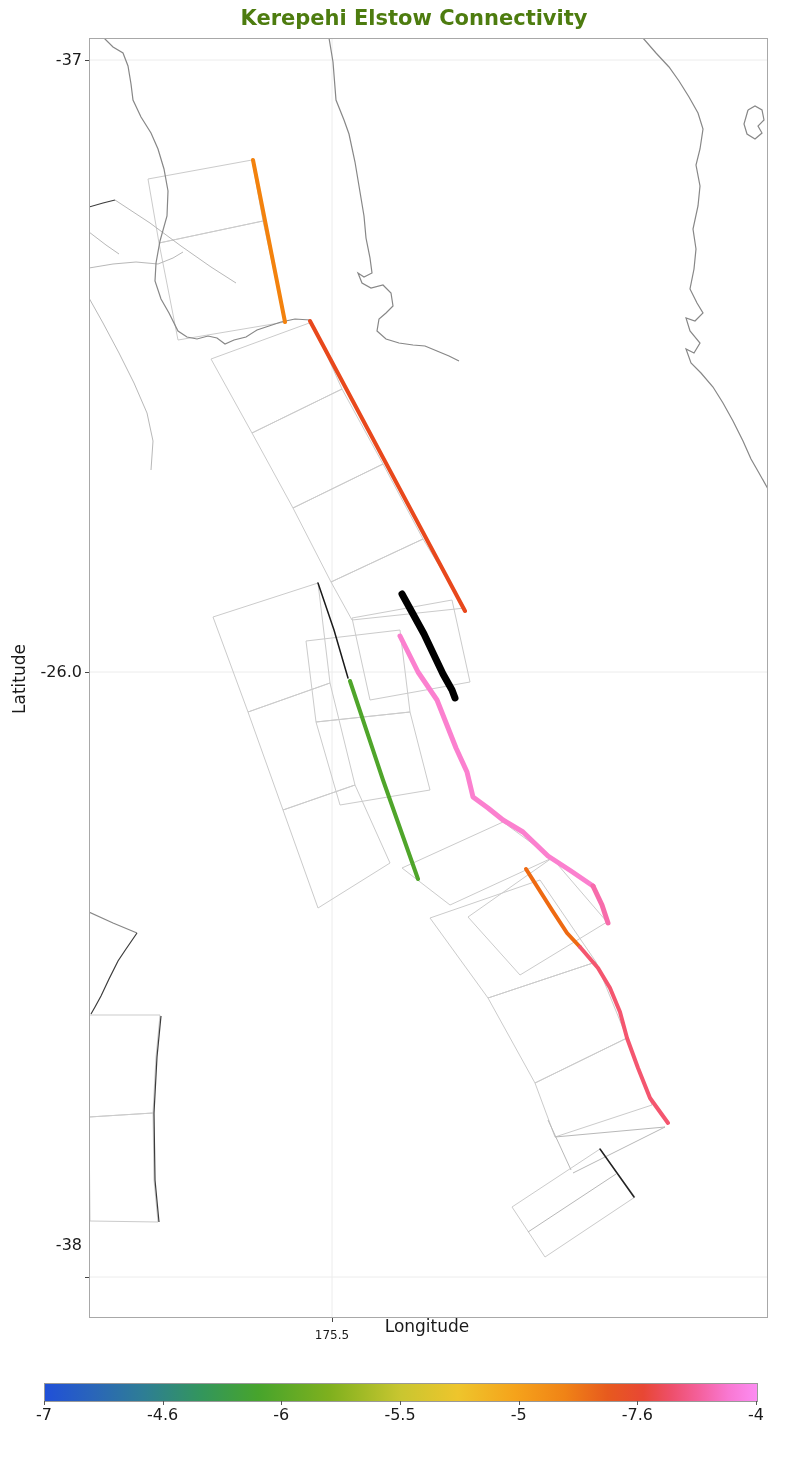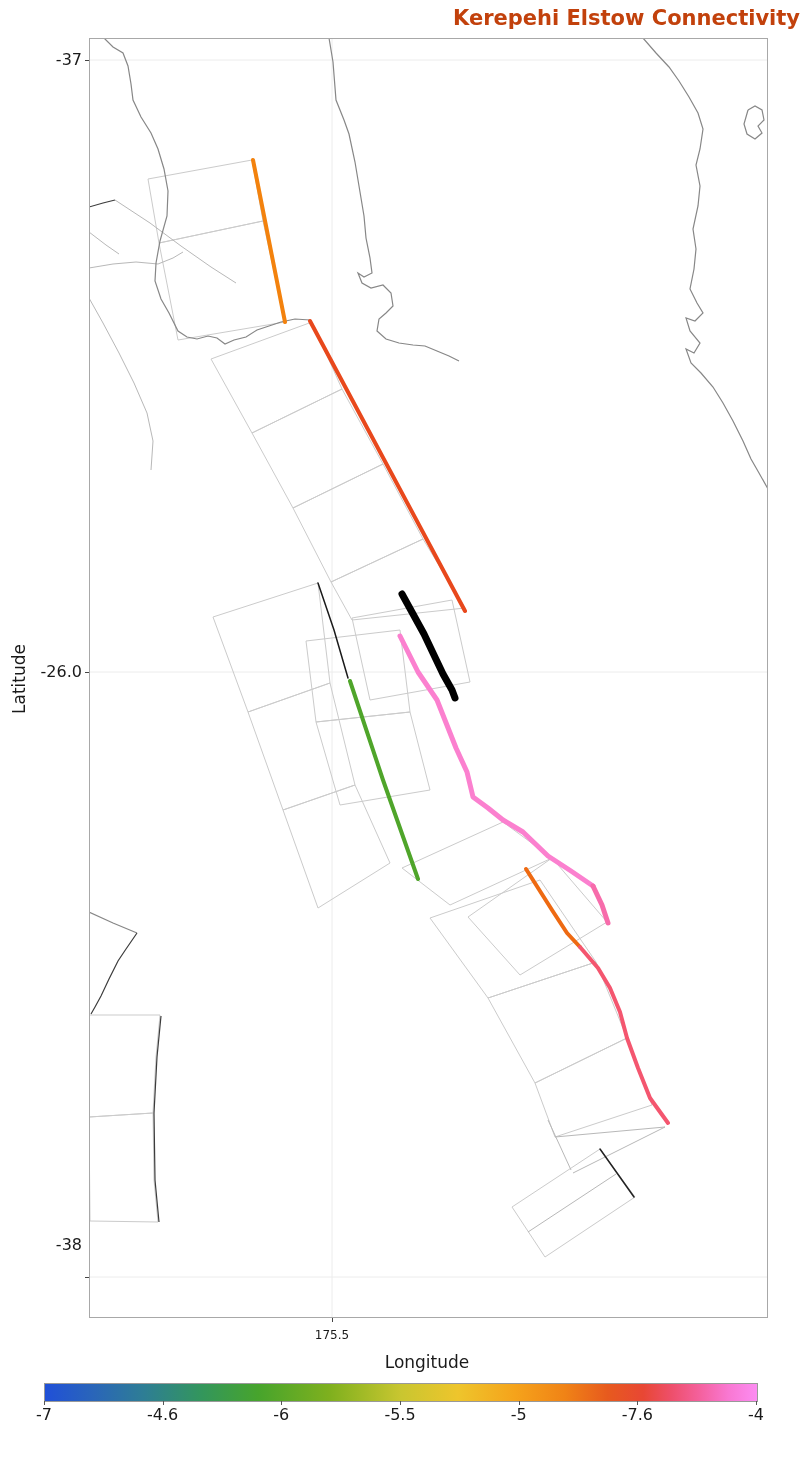--- a/index.html
+++ b/index.html
@@ -1,25 +1,25 @@
 <!DOCTYPE html>
 <html><head>
 <meta charset="utf-8">
 <style>
   html,body{margin:0;padding:0;background:#fff;}
   #fig{position:relative;width:800px;height:1465px;background:#fff;overflow:hidden;
        font-family:"DejaVu Sans", sans-serif;color:#1a1a1a;}
-  .title{position:absolute;top:6px;left:28px;width:772px;text-align:right;
-         font-size:21px;font-weight:bold;color:#c2410c;}
+  .title{position:absolute;top:6px;left:28px;width:772px;text-align:center;
+         font-size:21px;font-weight:bold;color:#4d7c0f;}
   #map-svg{position:absolute;left:89px;top:38px;}
   .ytick{position:absolute;left:20px;width:62px;text-align:right;font-size:16px;line-height:18px;}
   .xtick{position:absolute;left:292px;width:80px;text-align:center;font-size:12px;line-height:18px;}
   .ylab{position:absolute;left:-31px;top:669px;width:100px;text-align:center;
         font-size:17px;transform:rotate(-90deg);}
-  .xlab{position:absolute;left:347px;top:1352px;width:160px;text-align:center;font-size:17px;}
+  .xlab{position:absolute;left:347px;top:1316px;width:160px;text-align:center;font-size:17px;}
   .tickmark{position:absolute;background:#444;}
   #cb-bar{position:absolute;left:44px;top:1383px;width:712px;height:17px;border:1px solid #999;}
   #cb-ticks .cb-tickmark{position:absolute;top:1401px;width:1px;height:4px;background:#555;}
   #cb-ticks .cb-ticklabel{position:absolute;top:1405px;width:60px;text-align:center;font-size:16px;}
   .cblab{position:absolute;left:200px;top:1430px;width:400px;text-align:center;font-size:18px;}
 </style>
 </head>
 <body>
 
 <div id="fig">

